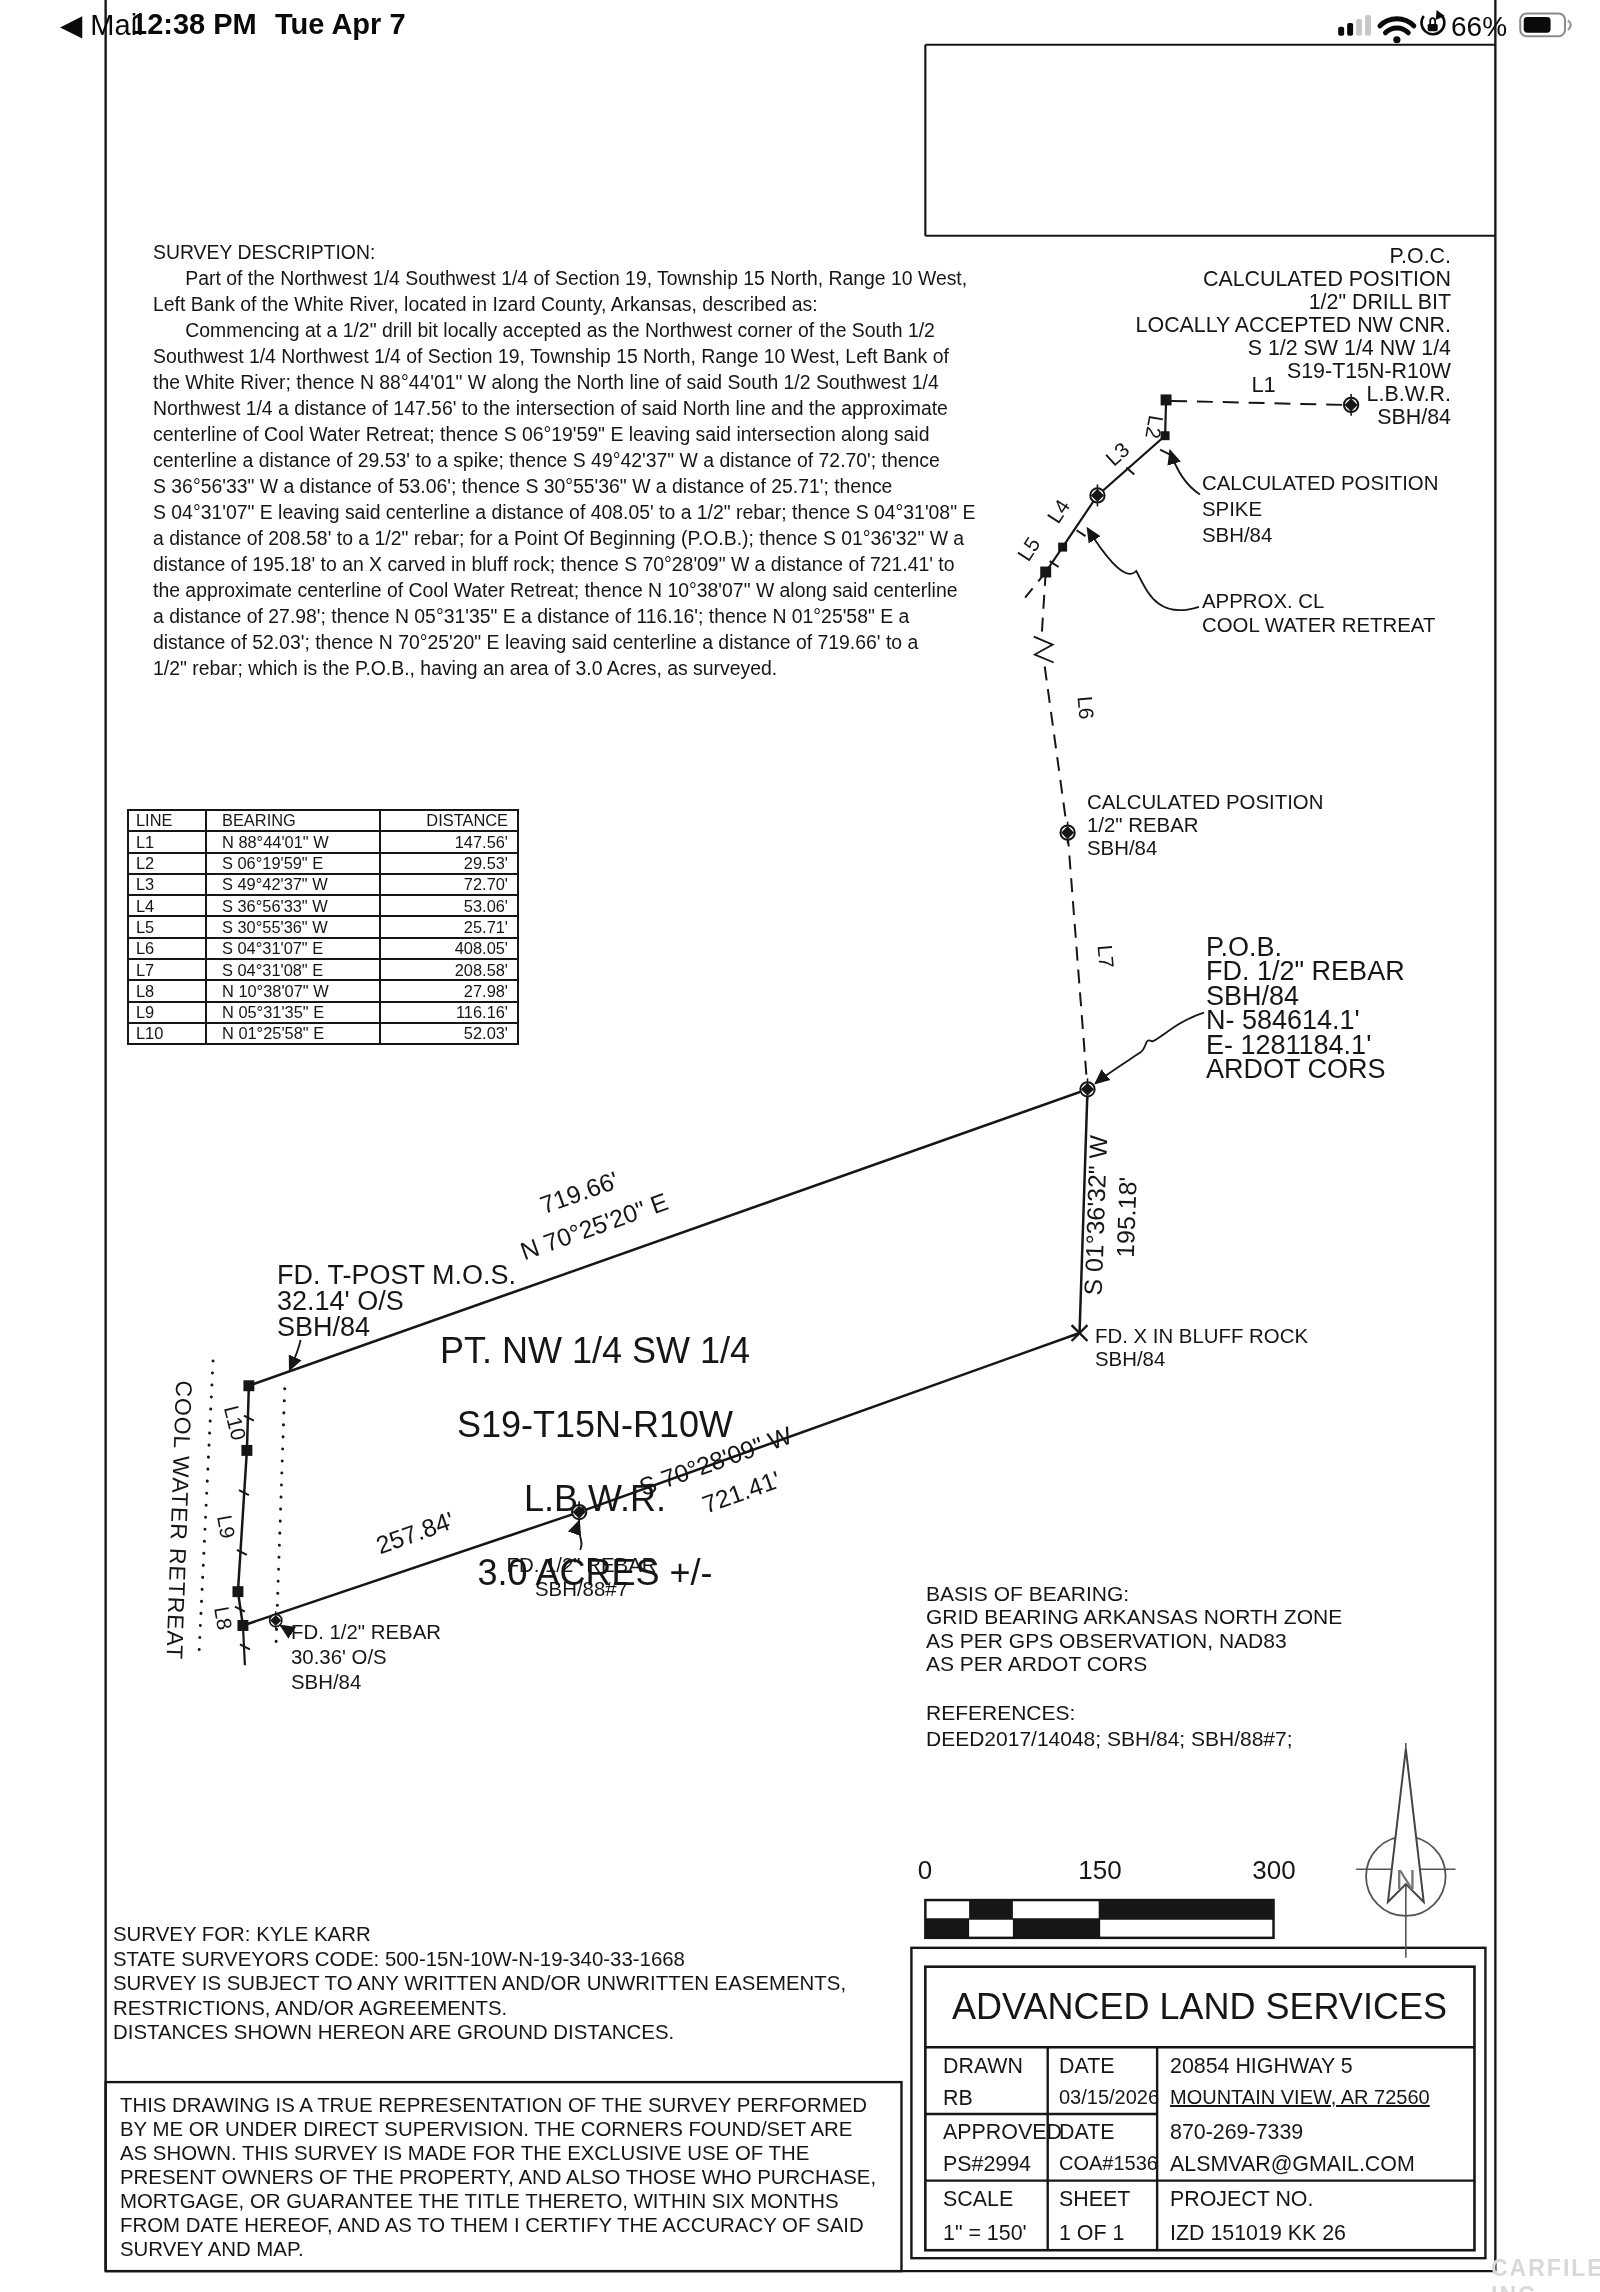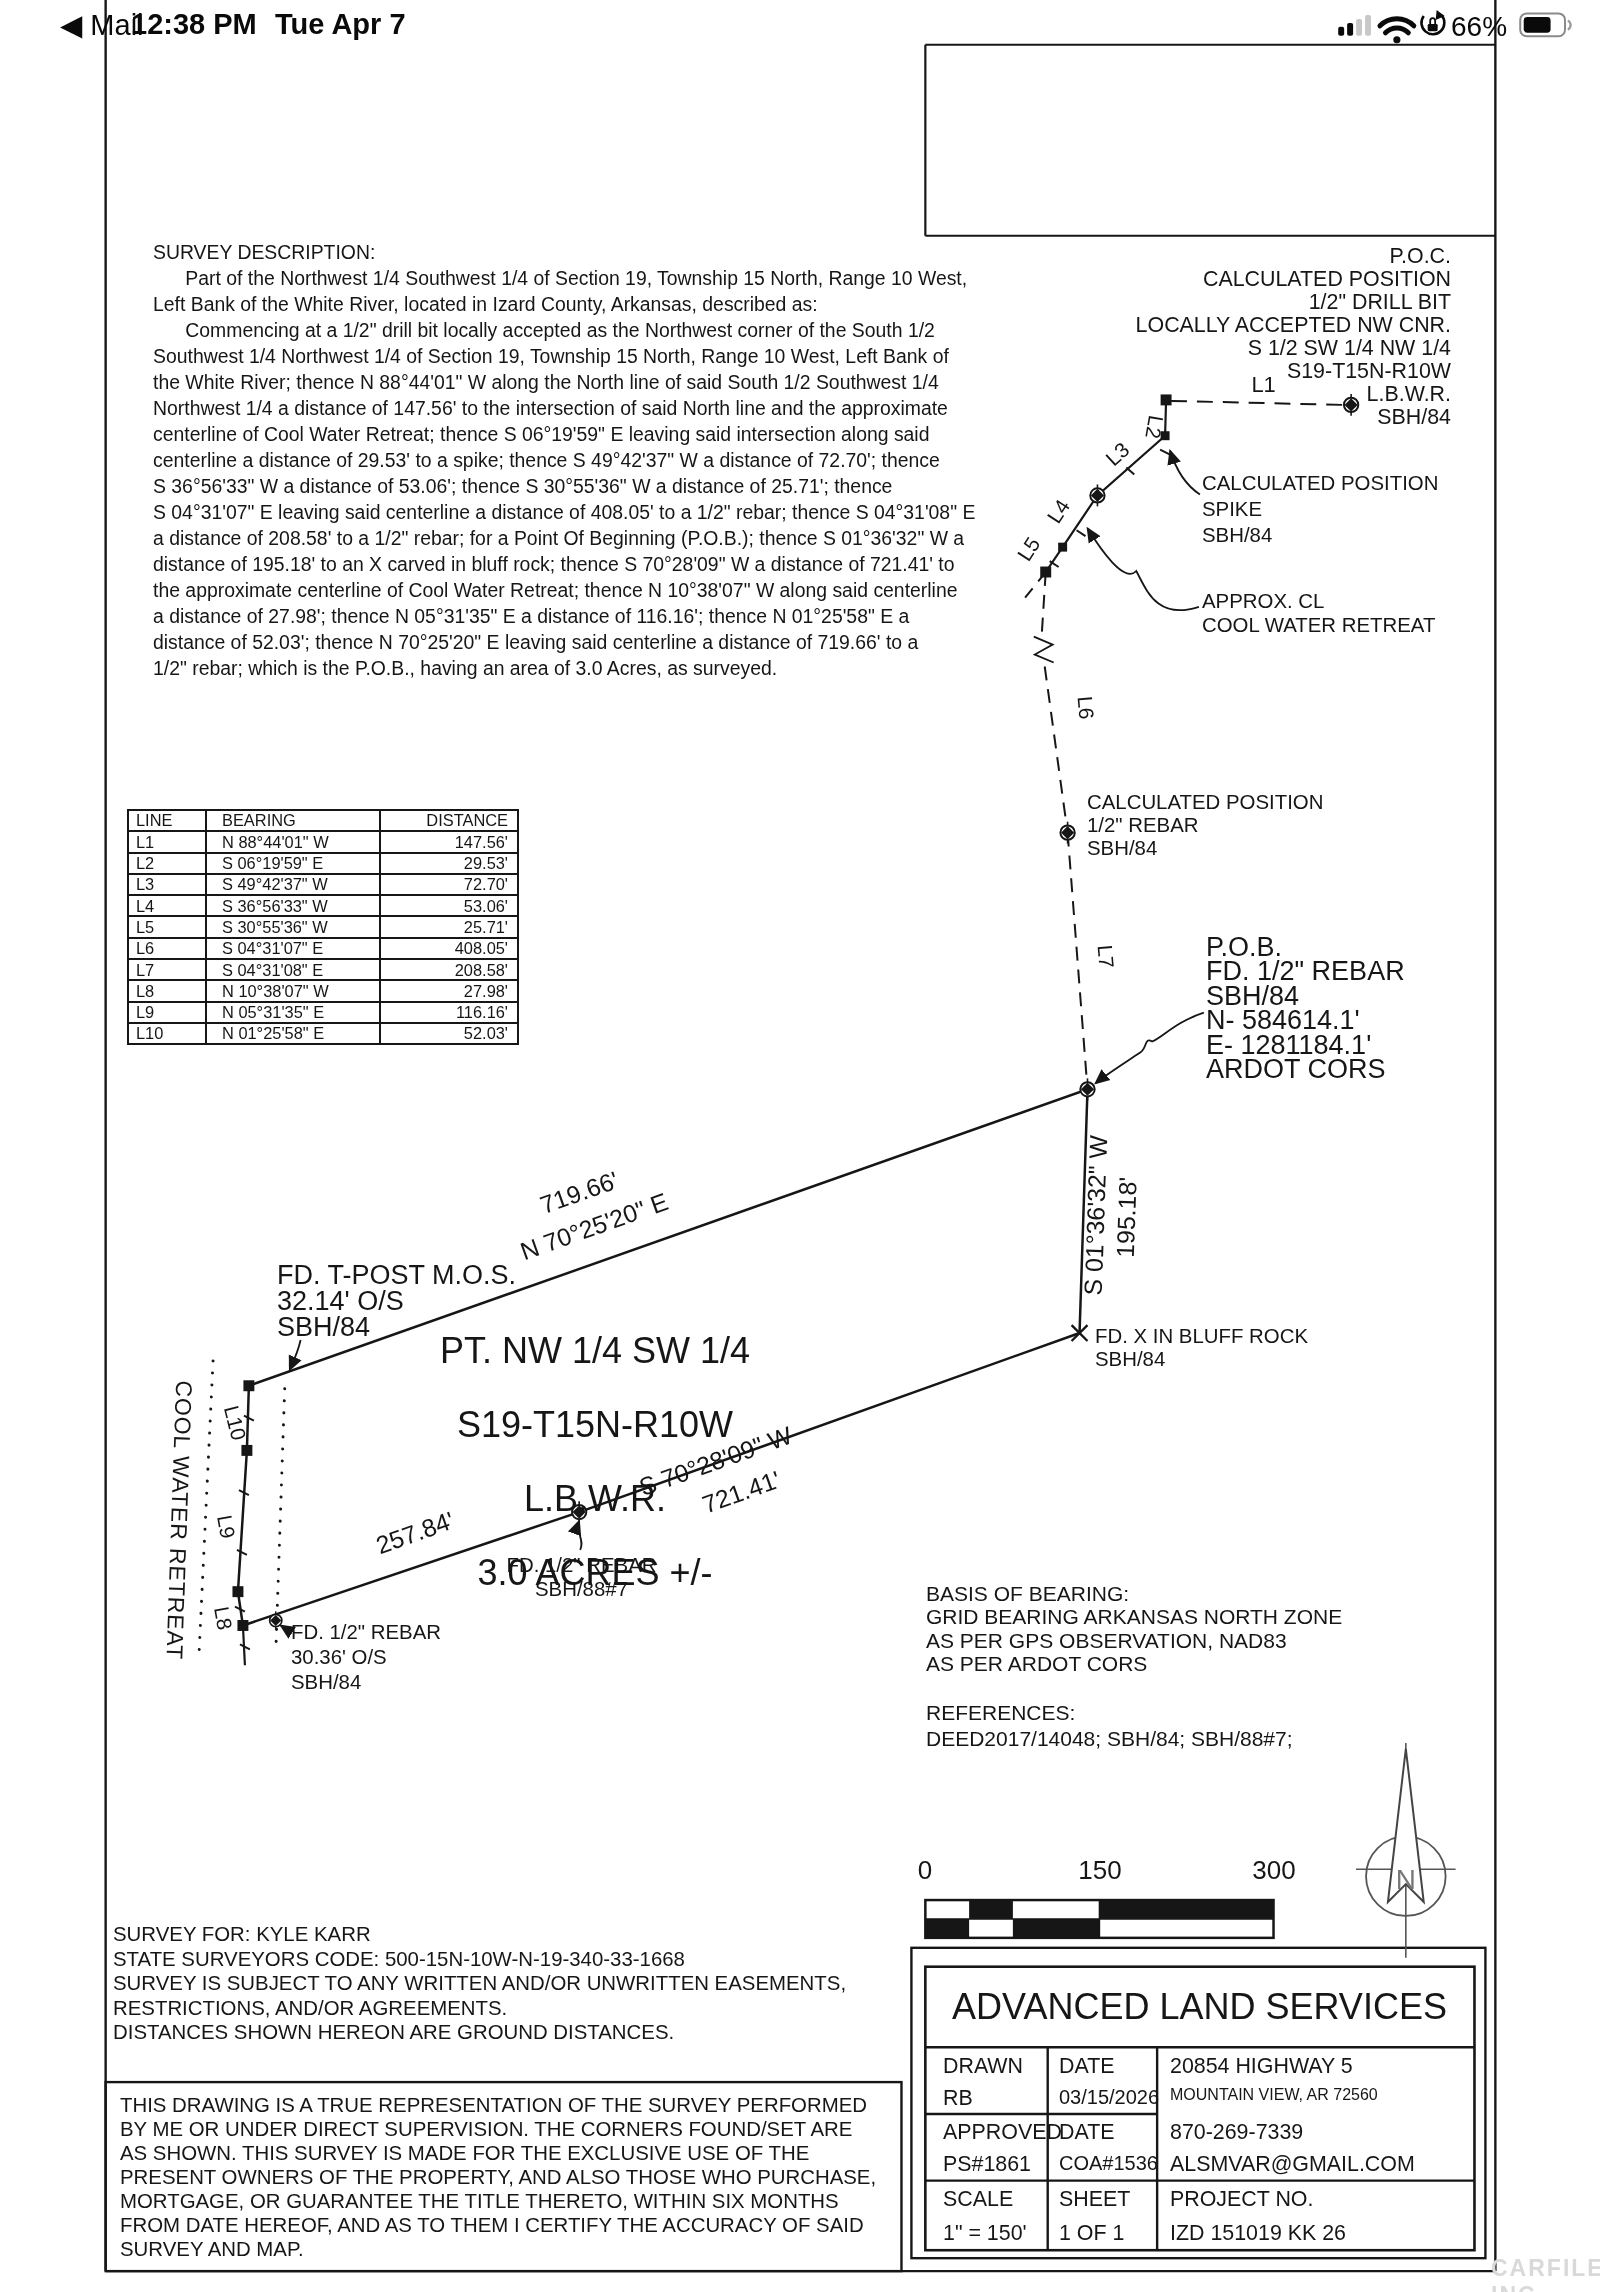--- a/index.html
+++ b/index.html
@@ -354,24 +354,24 @@
       </tbody>
   </table>
 
   <div class="tb ctr" style="left:925px;top:1986px;width:549px;font-size:36px;">ADVANCED LAND SERVICES</div>
 
   <div class="tb" style="left:943px;top:2054px;font-size:21.4px;">DRAWN</div>
   <div class="tb" style="left:943px;top:2086px;font-size:21.4px;">RB</div>
   <div class="tb" style="left:1059px;top:2054px;font-size:21.4px;">DATE</div>
   <div class="tb" style="left:1059px;top:2086px;font-size:20px;">03/15/2026</div>
   <div class="tb" style="left:1170px;top:2054px;font-size:21.4px;">20854 HIGHWAY 5</div>
-  <div class="tb" style="left:1170px;top:2086px;font-size:16px;">MOUNTAIN VIEW, AR 72560</div>
+  <div class="tb" style="left:1170px;top:2086px;font-size:20px;text-decoration:underline;">MOUNTAIN VIEW, AR 72560</div>
 
   <div class="tb" style="left:943px;top:2120px;font-size:21.4px;">APPROVED</div>
-  <div class="tb" style="left:943px;top:2152px;font-size:21.4px;">PS#1861</div>
+  <div class="tb" style="left:943px;top:2152px;font-size:21.4px;">PS#2994</div>
   <div class="tb" style="left:1059px;top:2120px;font-size:21.4px;">DATE</div>
   <div class="tb" style="left:1059px;top:2152px;font-size:20px;">COA#1536</div>
   <div class="tb" style="left:1170px;top:2120px;font-size:21.4px;">870-269-7339</div>
   <div class="tb" style="left:1170px;top:2152px;font-size:21.4px;">ALSMVAR@GMAIL.COM</div>
 
   <div class="tb" style="left:943px;top:2187px;font-size:21.4px;">SCALE</div>
   <div class="tb" style="left:943px;top:2221px;font-size:21.4px;">1" = 150'</div>
   <div class="tb" style="left:1059px;top:2187px;font-size:21.4px;">SHEET</div>
   <div class="tb" style="left:1059px;top:2221px;font-size:21.4px;">1 OF 1</div>
   <div class="tb" style="left:1170px;top:2187px;font-size:21.4px;">PROJECT NO.</div>

